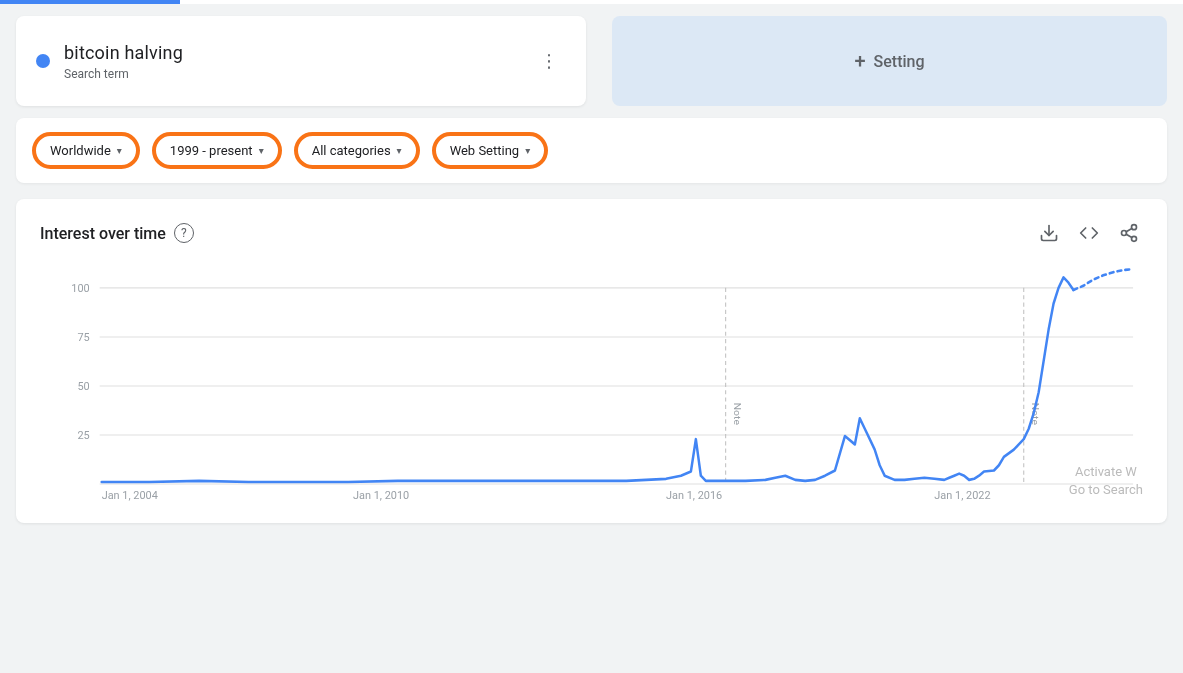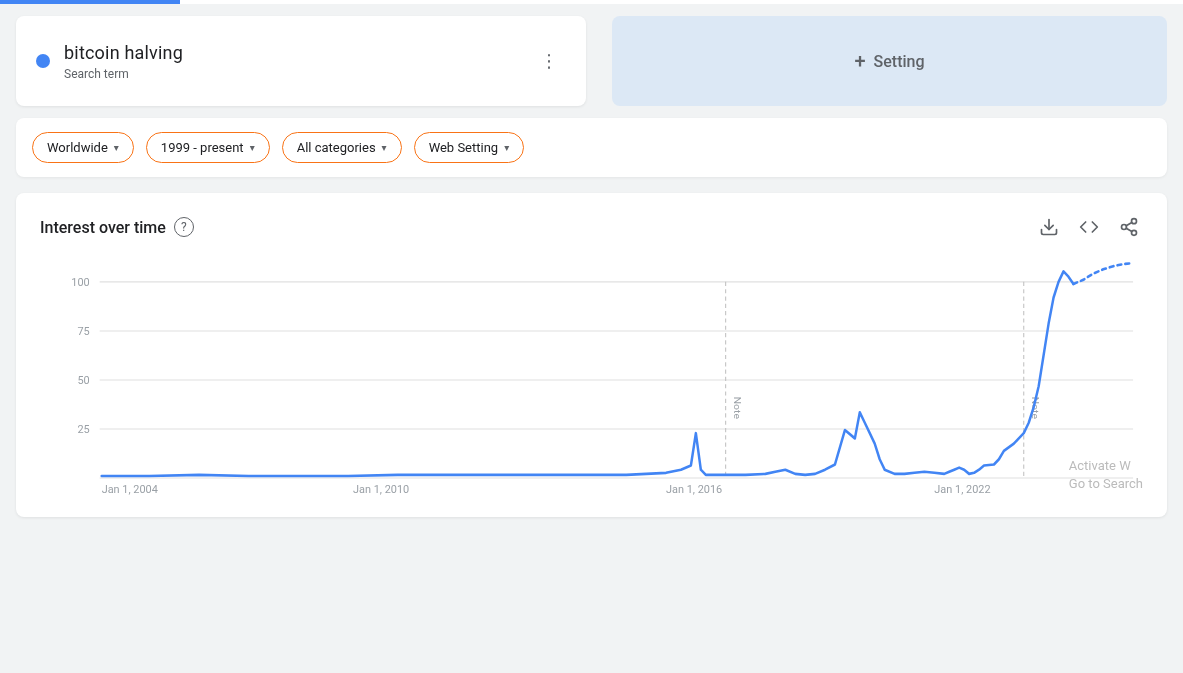--- a/index.html
+++ b/index.html
@@ -120,21 +120,21 @@
       gap: 12px;
       align-items: center;
       margin-bottom: 16px;
       box-shadow: 0 1px 3px rgba(0,0,0,0.06);
     }
 
     .filter-btn {
       display: flex;
       align-items: center;
       gap: 6px;
-      border: 1px solid #f97316;
+      border: 4px solid #f97316;
       border-radius: 20px;
       padding: 7px 14px;
       background: white;
       cursor: pointer;
       font-size: 13px;
       color: #202124;
       font-family: inherit;
     }
 
     .chevron-down {
@@ -212,21 +212,21 @@
       height: 100%;
     }
 
     
     .watermark {
       position: absolute;
       bottom: 8px;
       right: 0;
       font-size: 13px;
       color: #bbb;
-      text-align: left;
+      text-align: center;
       line-height: 1.4;
     }
   </style>
 </head>
 <body>
 
 <div class="top-bar">
   <div class="progress-bar"></div>
 </div>
 

